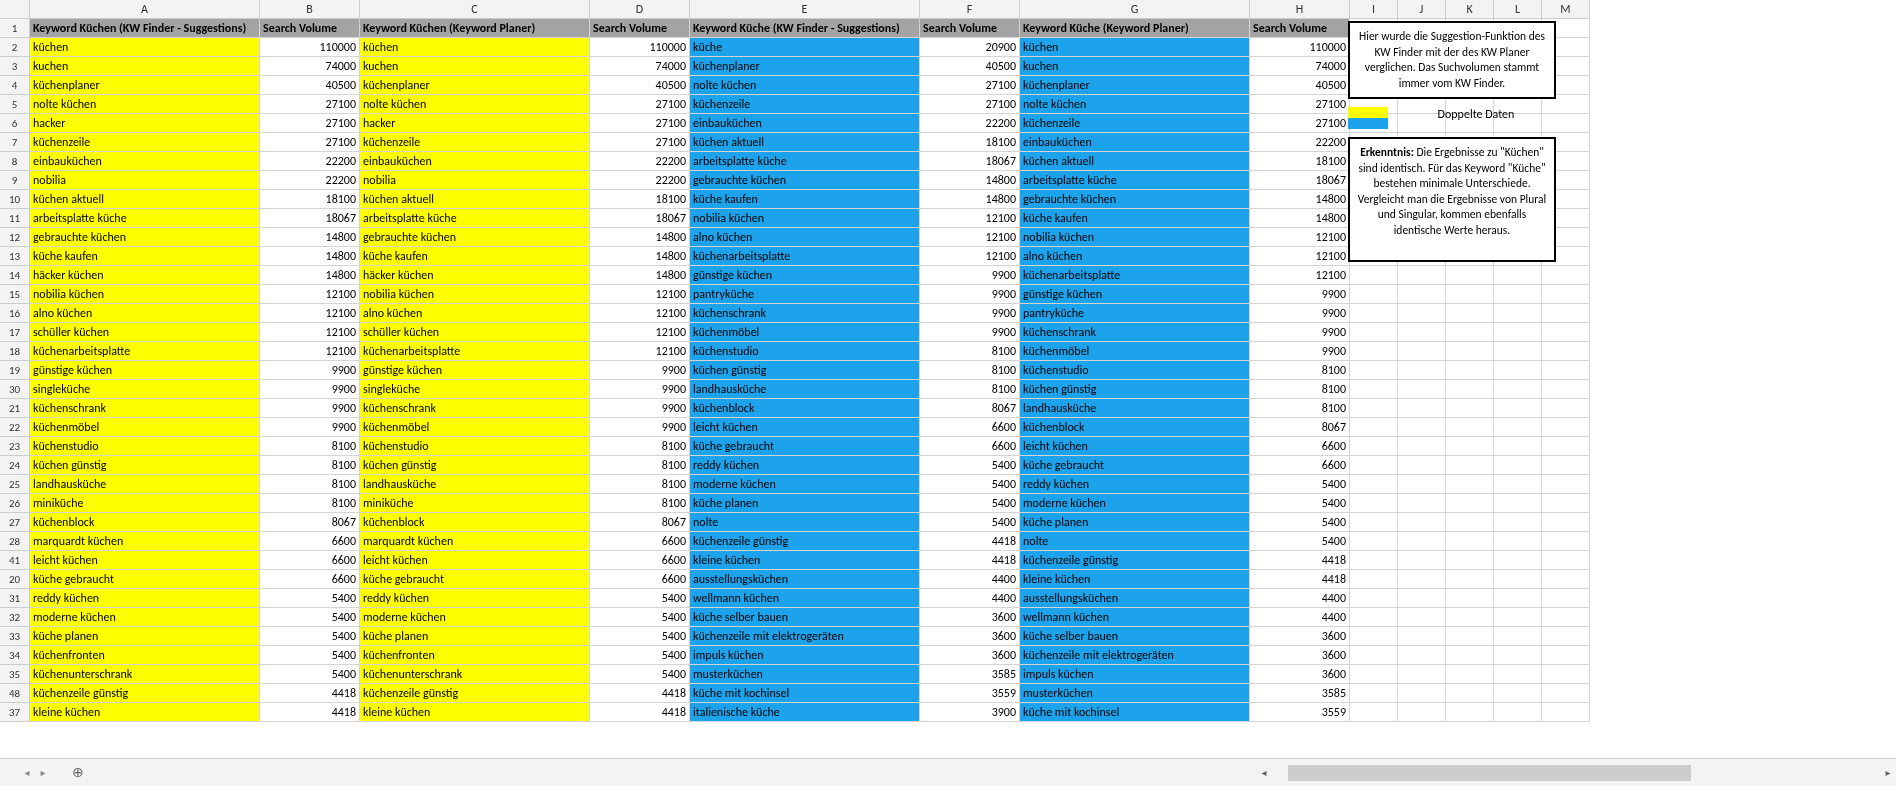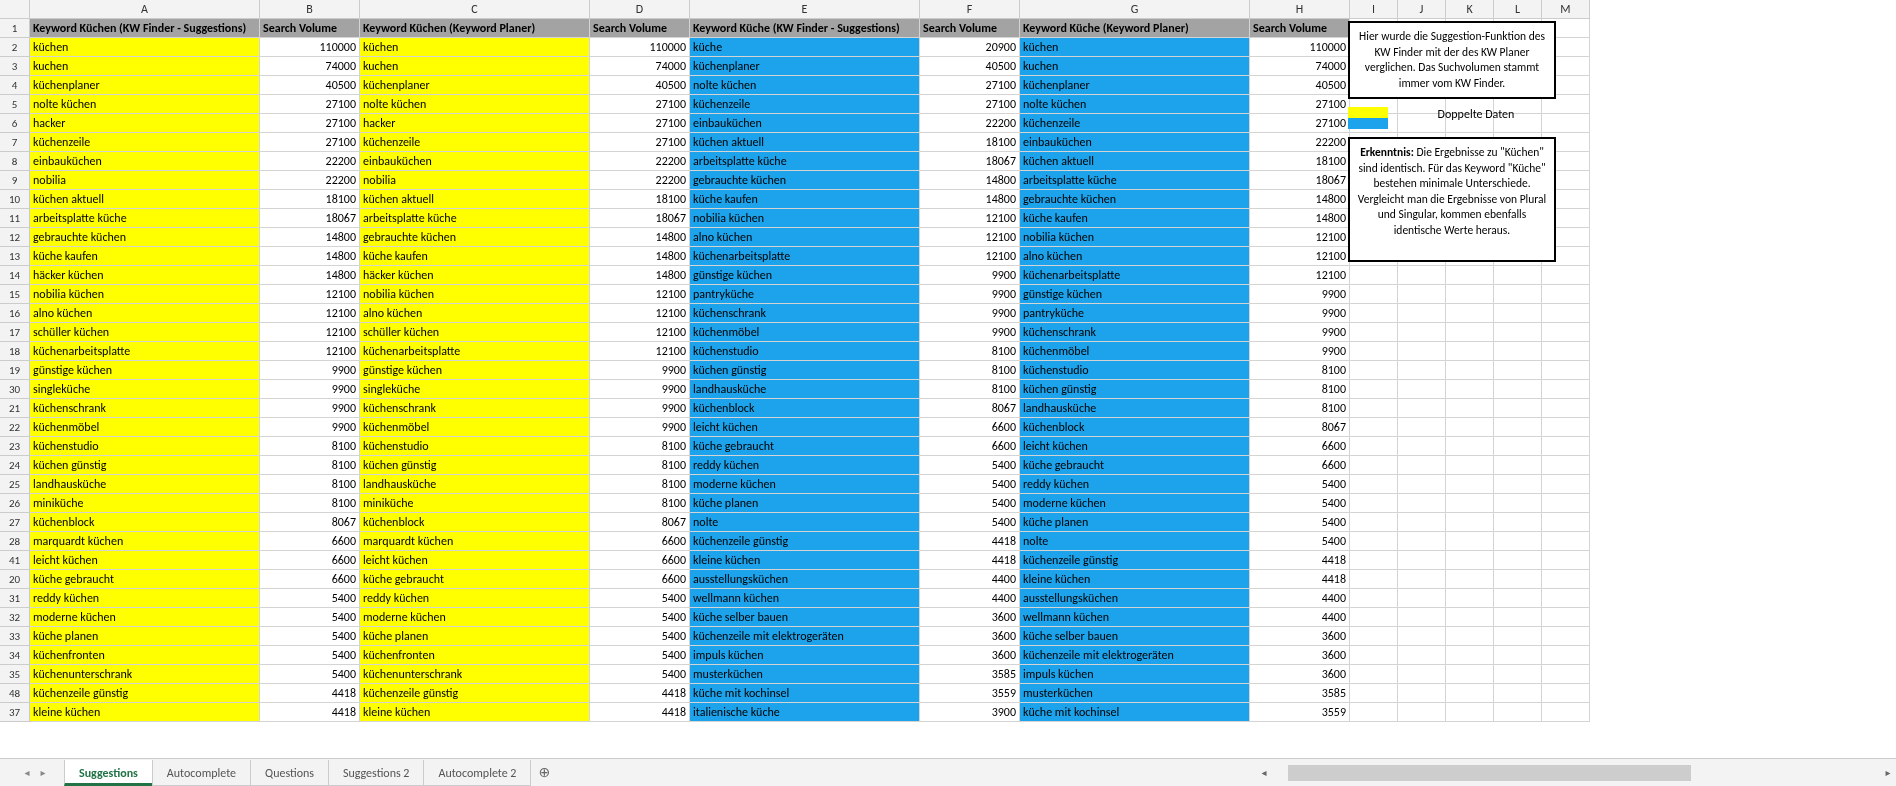--- a/index.html
+++ b/index.html
@@ -718,27 +718,20 @@
     <span><b>Erkenntnis:</b><span> Die Ergebnisse zu "Küchen" sind identisch. Für das Keyword "Küche" bestehen minimale Unterschiede. Vergleicht man die Ergebnisse von Plural und Singular, kommen ebenfalls identische Werte heraus.</span></span>
     <br><br>
   </div>
 </div>
 
 <div class="tabs">
   <div class="tab-nav">
     <span>◂</span>
     <span>▸</span>
   </div>
-  <div id="tabs-container" style="display:flex">
-      <div class="tab active">Suggestions</div>
-      <div class="tab">Autocomplete</div>
-      <div class="tab">Questions</div>
-      <div class="tab">Suggestions 2</div>
-      <div class="tab">Autocomplete 2</div>
-    </div>
   <div class="tab-add">⊕</div>
 </div>
 <div class="scroll-right">
   <div class="scroll-btn">◂</div>
   <div class="scroll-track">
       <div class="scroll-thumb"></div>
     </div>
   <div class="scroll-btn">▸</div>
 </div>
 

